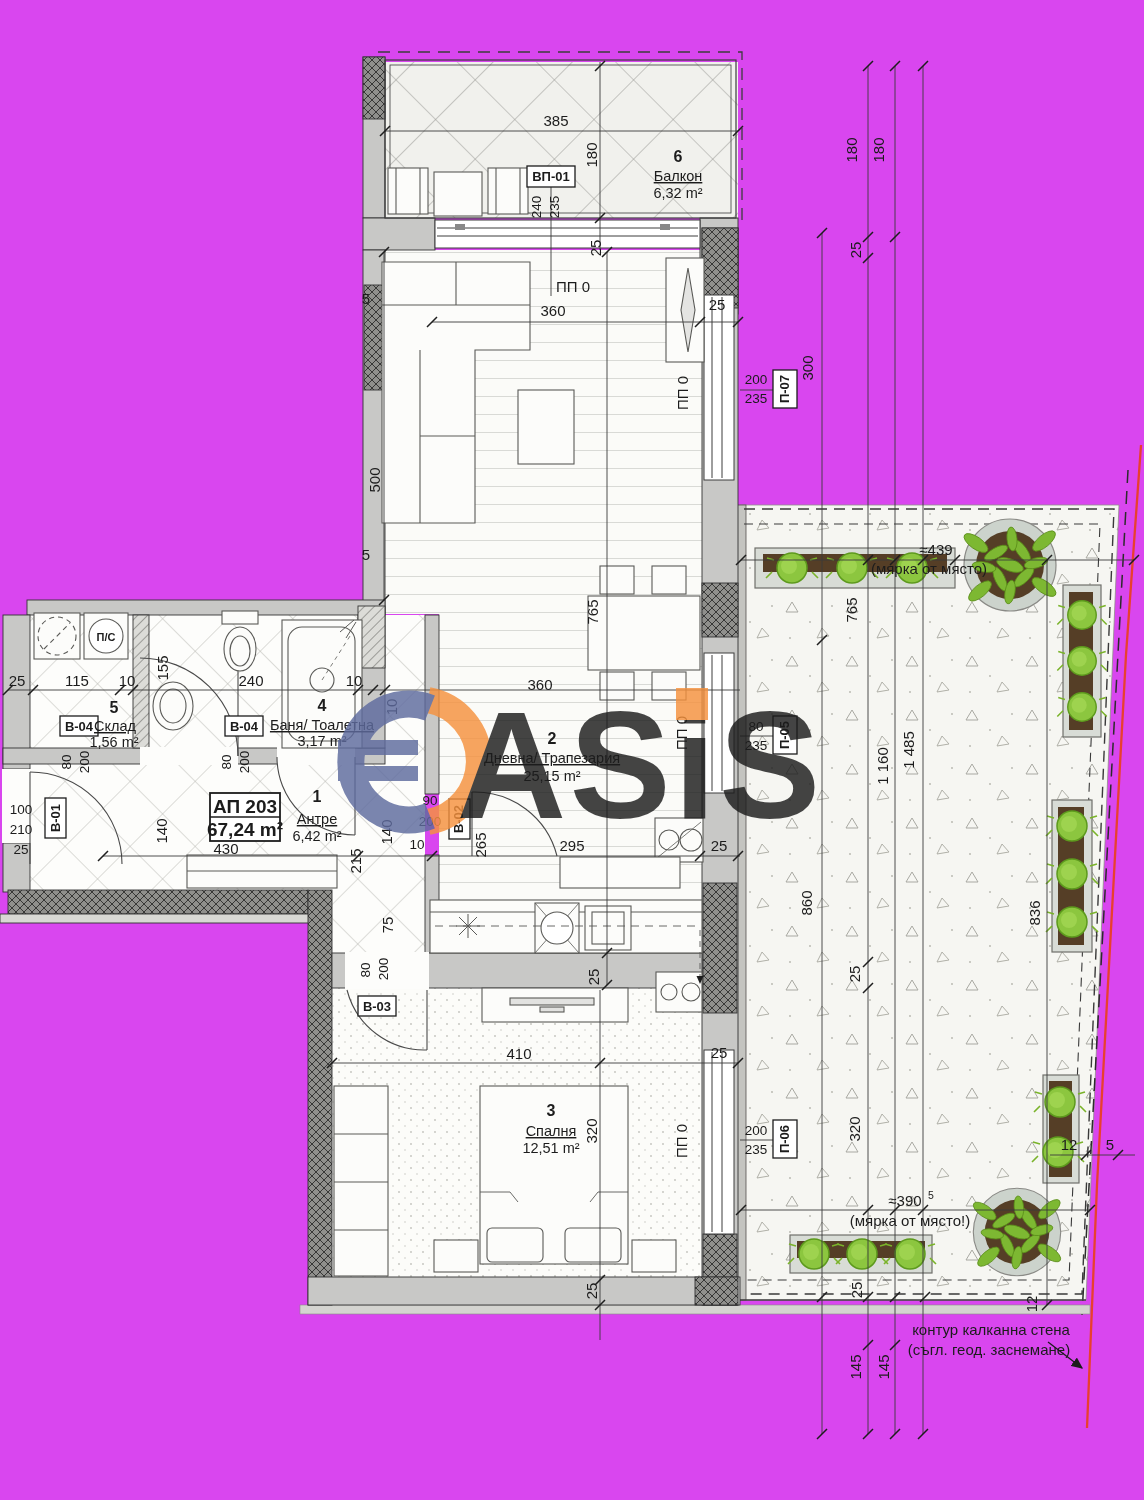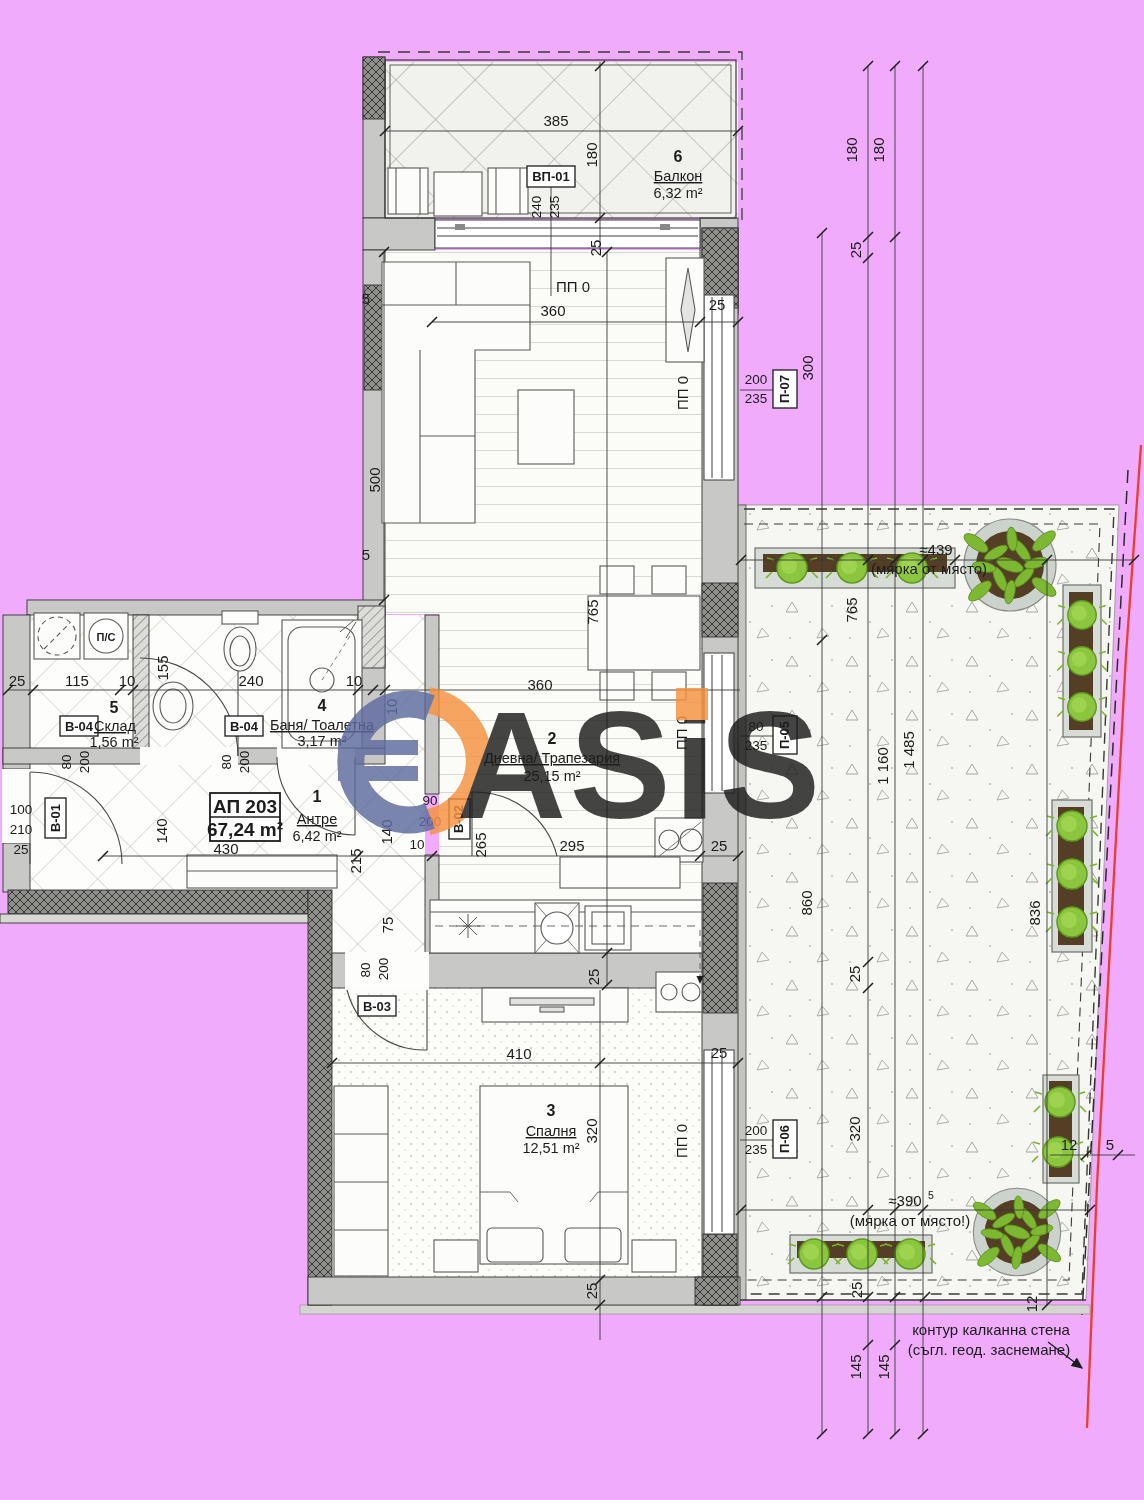--- a/index.html
+++ b/index.html
@@ -1,16 +1,16 @@
 <!DOCTYPE html>
 <html><head>
 <meta charset="utf-8">
 <style>
   html,body{margin:0;padding:0;background:#ffffff;}
-  .stage{width:1144px;height:1500px;position:relative;background:#f0abfc;overflow:hidden;}
+  .stage{width:1144px;height:1500px;position:relative;background:#d946ef;overflow:hidden;}
   svg text{font-family:"Liberation Sans",sans-serif;fill:#1c1c1c;text-anchor:middle;}
   .dim{font-size:15px;}
   .dimS{font-size:13.5px;}
   .rnum{font-size:16px;font-weight:bold;}
   .rname{font-size:14.5px;text-decoration:underline;}
   .rarea{font-size:14.5px;}
   .ref{font-size:13px;font-weight:bold;}
   .apt{font-size:19px;font-weight:bold;}
   .note{font-size:15px;}
   .sup{font-size:10.5px;}

